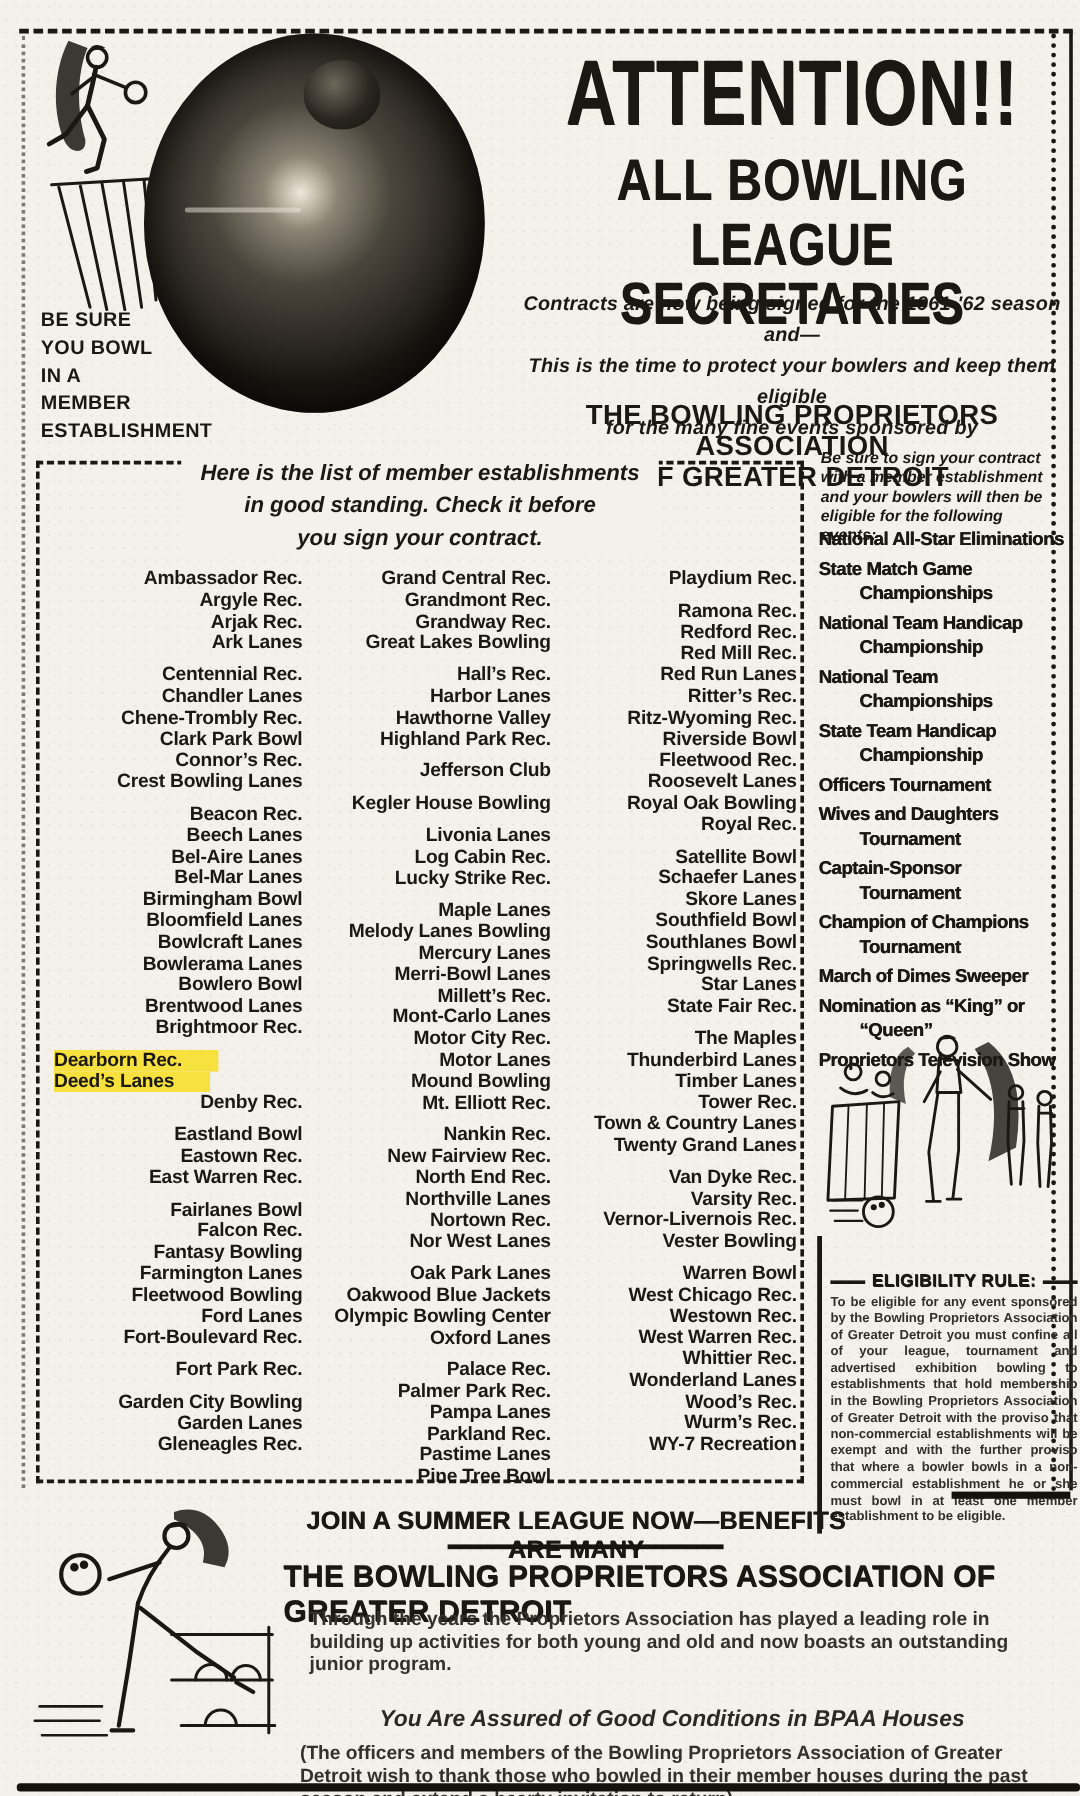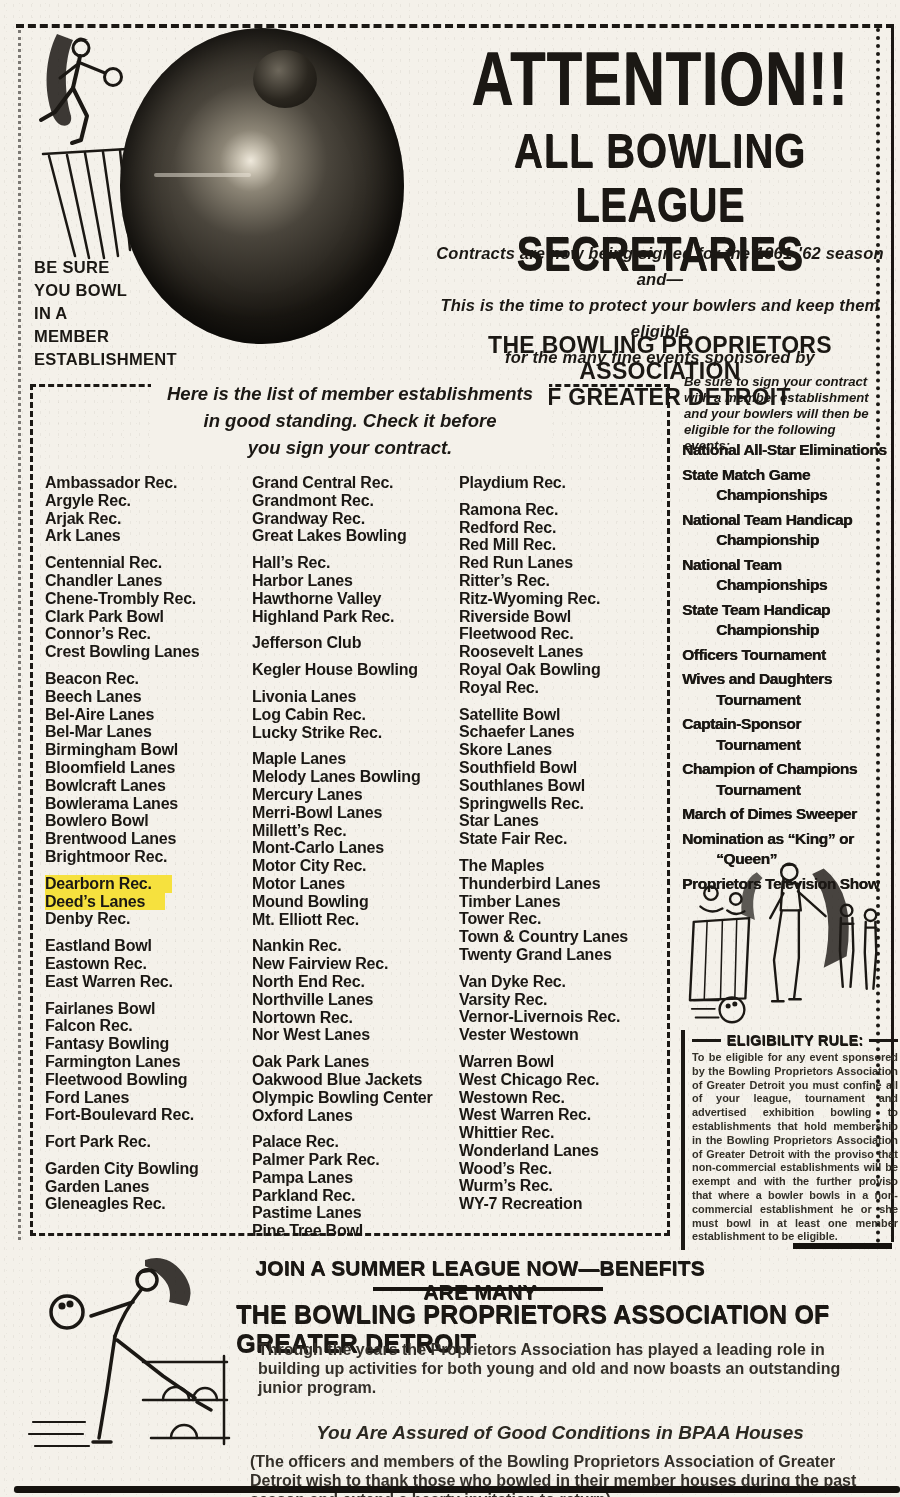--- a/index.html
+++ b/index.html
@@ -38,36 +38,36 @@
     font-weight:900;font-size:40px;line-height:1;letter-spacing:.5px;transform:scaleY(1.22);transform-origin:center top;text-shadow:.5px .5px 0 #1b1814;}
   .hdr-intro{position:absolute;left:426px;top:240px;width:468px;text-align:center;
     font-weight:bold;font-size:16.5px;line-height:26px;font-style:italic;letter-spacing:.2px;}
   .hdr-org{position:absolute;left:430px;top:320px;width:460px;text-align:center;
     font-weight:900;font-size:23px;line-height:26px;letter-spacing:.3px;margin-top:12px;}
   
   .list-box{position:absolute;left:30px;top:384px;width:634px;height:846px;border:3px dashed #1b1814;}
   .list-heading{position:relative;top:-7px;margin:0 auto;width:max-content;max-width:560px;
     background:#f4f1ea;padding:0 16px;text-align:center;
     font-style:italic;font-weight:bold;font-size:18.5px;line-height:27px;}
-  .cols{display:flex;padding:6px 0 0 12px;}
+  .cols{display:flex;padding:6px 0 0 12px;text-align:right;}
   .col{width:207px;}
   .col:last-child{width:205px;}
   .group{margin-bottom:9px;}
   .est{font-weight:bold;font-size:16px;line-height:17.8px;letter-spacing:-.2px;white-space:nowrap;}
-  .est.hl{background:#f6e13e;width:max-content;padding-right:20px;}
+  .est.hl{background:#f6e13e;width:max-content;padding-right:30px;}
   
   .sb-intro{position:absolute;left:684px;top:374px;width:200px;
     font-style:italic;font-weight:bold;font-size:13.2px;line-height:16px;}
   .events{position:absolute;left:682px;top:440px;width:206px;}
   .event{font-weight:900;font-size:15.5px;line-height:20.5px;letter-spacing:-.4px;
     padding-left:34px;text-indent:-34px;margin-bottom:4px;text-shadow:.4px .4px 0 #1b1814;}
   .sb-art{position:absolute;left:680px;top:855px;width:210px;height:172px;}
   .elig{position:absolute;left:681px;top:1030px;width:206px;
     border-left:4px solid #1b1814;border-right:4px solid #1b1814;padding:2px 7px 6px;}
-  .elig-title-row{display:flex;align-items:center;gap:6px;margin-bottom:3px;}
+  .elig-title-row{display:flex;align-items:center;gap:6px;margin-bottom:3px;margin-top:28px;}
   .elig-title-row .dash{flex:1;border-top:3px solid #1b1814;}
   .elig-title{font-weight:900;font-size:14.5px;letter-spacing:.3px;text-shadow:.5px .5px 0 #1b1814;}
   .elig-body{font-weight:bold;font-size:10.9px;line-height:13.8px;text-align:justify;color:#333028;}
   
   .ft-bar{position:absolute;left:793px;top:1243px;width:99px;height:6px;background:#15120e;}
   .ft-art{position:absolute;left:24px;top:1250px;width:212px;height:230px;}
   .ft-banner{position:absolute;left:250px;top:1256px;width:460px;text-align:center;
     font-weight:900;font-size:21px;letter-spacing:.2px;text-shadow:.5px .5px 0 #1b1814;}
   .ft-banner-rule{position:absolute;left:373px;top:1287px;width:230px;height:4px;background:#171410;}
   .ft-org{position:absolute;left:236px;top:1300px;width:654px;
@@ -292,21 +292,21 @@
             <div class="est">Thunderbird Lanes</div>
             <div class="est">Timber Lanes</div>
             <div class="est">Tower Rec.</div>
             <div class="est">Town &amp; Country Lanes</div>
             <div class="est">Twenty Grand Lanes</div>
           </div>
           <div class="group">
             <div class="est">Van Dyke Rec.</div>
             <div class="est">Varsity Rec.</div>
             <div class="est">Vernor-Livernois Rec.</div>
-            <div class="est">Vester Westown</div>
+            <div class="est">Vester Bowling</div>
           </div>
           <div class="group">
             <div class="est">Warren Bowl</div>
             <div class="est">West Chicago Rec.</div>
             <div class="est">Westown Rec.</div>
             <div class="est">West Warren Rec.</div>
             <div class="est">Whittier Rec.</div>
             <div class="est">Wonderland Lanes</div>
             <div class="est">Wood’s Rec.</div>
             <div class="est">Wurm’s Rec.</div>

